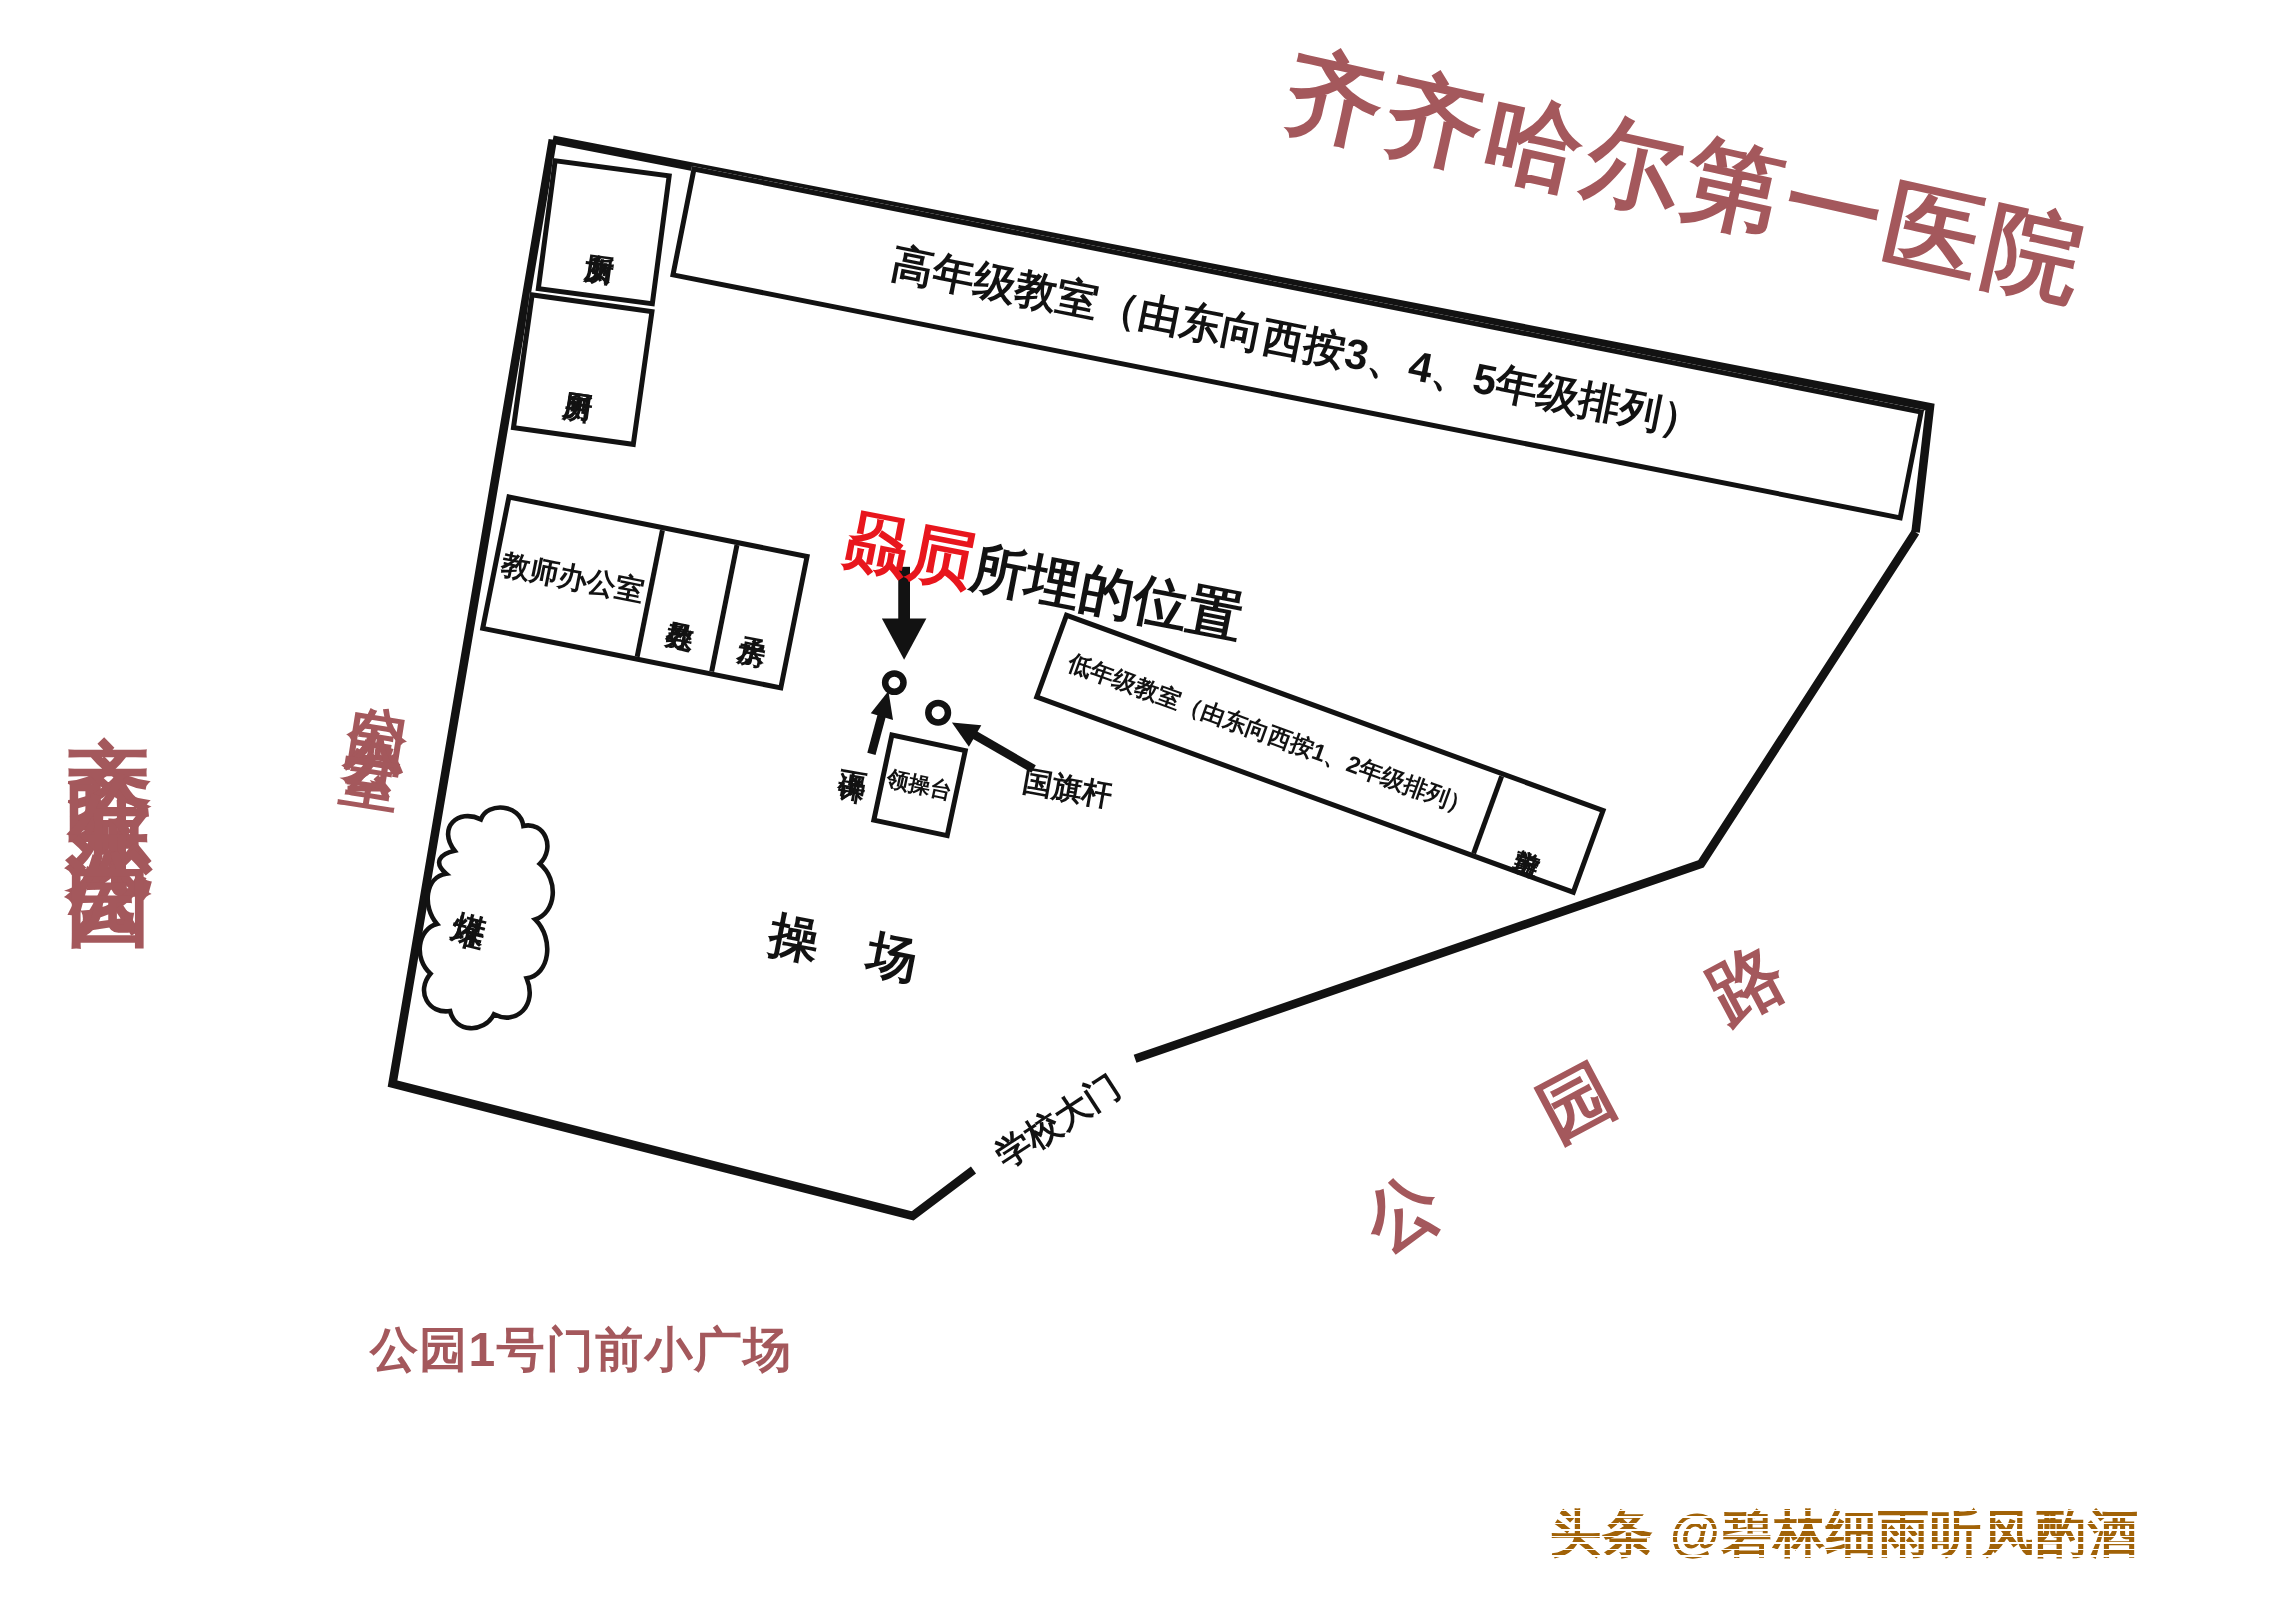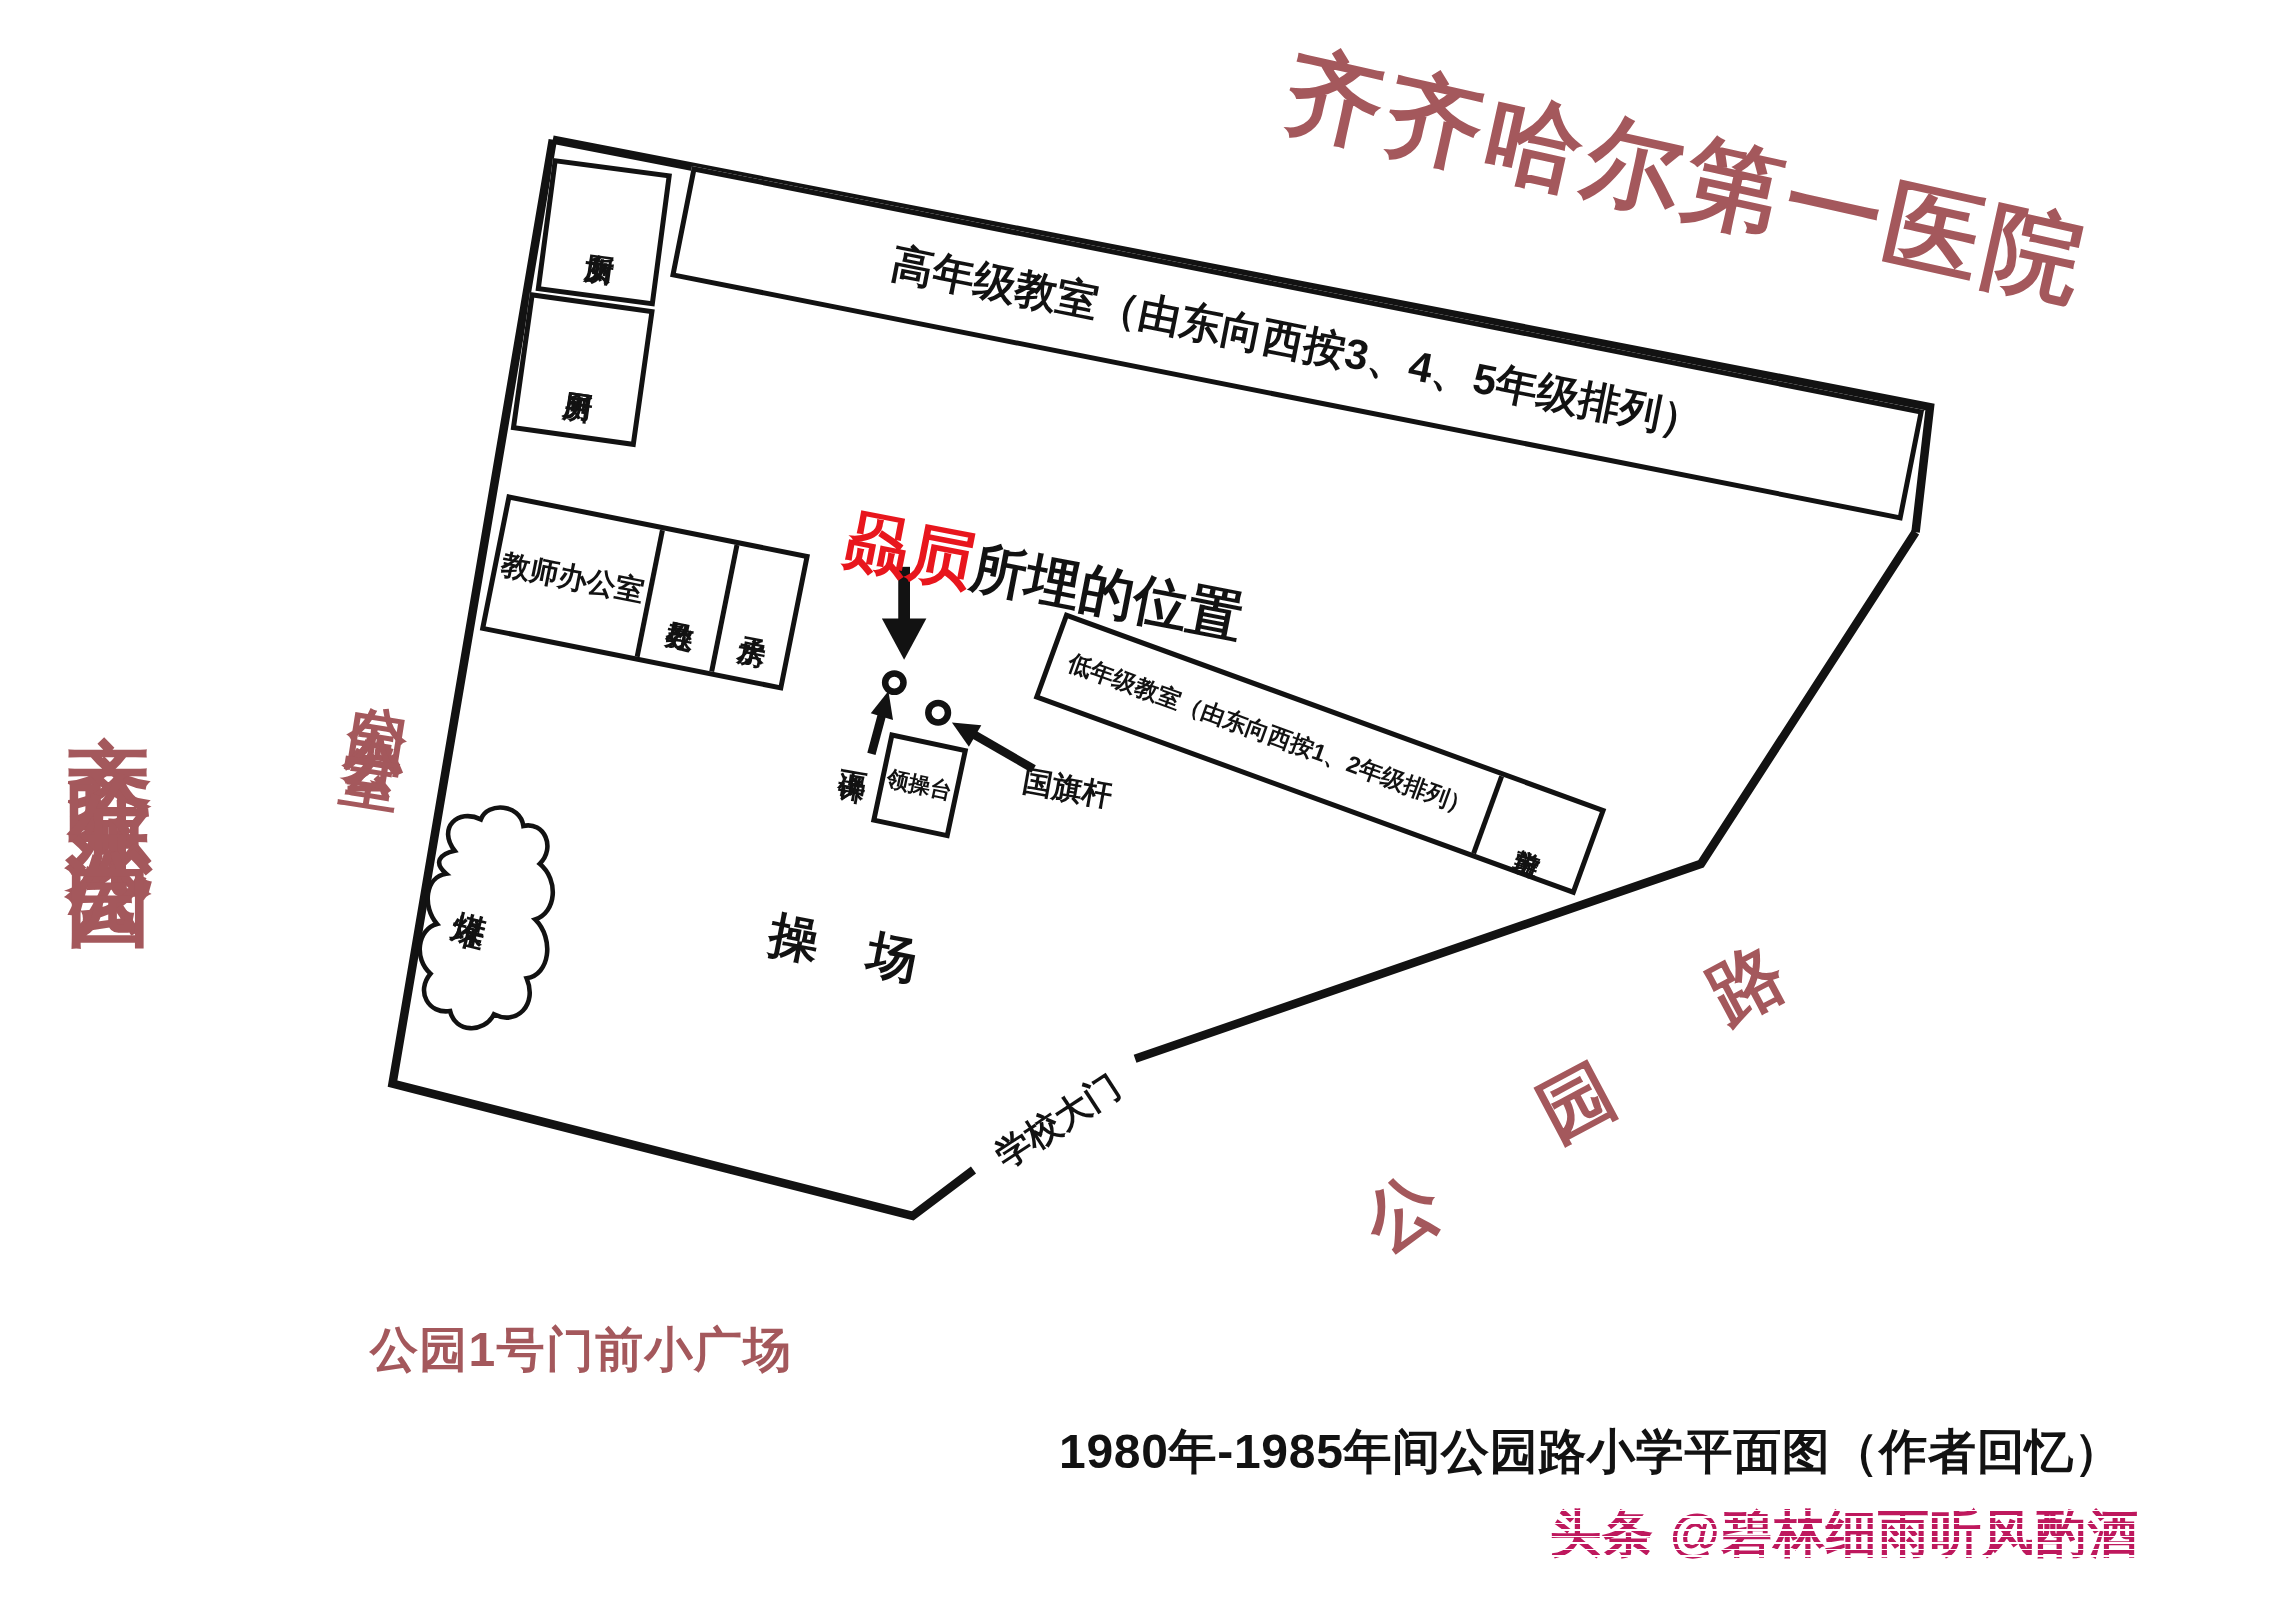--- a/index.html
+++ b/index.html
@@ -18,21 +18,21 @@
   .cell + .cell{border-left:5.9px solid #121212;}
   .lbl{
     position:absolute;z-index:3;color:#121212;font-weight:700;
     white-space:nowrap;line-height:1.12;transform-origin:0 0;
   }
   .vtext{writing-mode:vertical-rl;text-orientation:upright;}
   .btxt{font-weight:700;color:#121212;white-space:nowrap;line-height:1.1;text-align:center;}
   .landmark{color:#A4585C;}
   .hot{color:#E8161D;}
   .watermark{
-    font-weight:700;color:#be185d;
+    font-weight:700;color:#a16207;
     -webkit-mask-image:repeating-linear-gradient(to bottom,#000 0 4.6px,transparent 4.6px 6.5px);
     mask-image:repeating-linear-gradient(to bottom,#000 0 4.6px,transparent 4.6px 6.5px);
   }
 </style>
 </head>
 <body>
 
 <div class="canvas">
 
   <svg class="layer-svg" width="2295" height="1623" viewBox="0 0 3508 2480">
@@ -126,18 +126,17 @@
   <div class="lbl vtext" style="left:843px;top:747px;font-size:27.5px;letter-spacing:2.6px;transform:rotate(10deg);">下课钟</div>
 
   <div class="lbl" style="left:1026px;top:764px;font-size:30px;transform:rotate(10deg);">国旗杆</div>
 
   <div class="lbl vtext" style="left:461px;top:883px;font-size:33px;letter-spacing:3.9px;transform:rotate(14deg);">煤堆</div>
 
   <div class="lbl" style="left:775px;top:906px;font-size:50px;transform:rotate(11deg);">操　场</div>
 
   <div class="lbl" style="left:988px;top:1142px;font-size:35px;transform:rotate(-33deg);">学校大门</div>
 
-  <div class="lbl" style="left:1059px;top:1425px;font-size:48px;letter-spacing:0.7px;">1980年-1985年间公园路小学平面图（作者回忆）</div>
 
   <div class="lbl watermark" style="left:1550px;top:1505px;font-size:51px;letter-spacing:1.3px;">头条 @碧林细雨听风酌酒</div>
 
 </div>
 
 
 </body></html>

